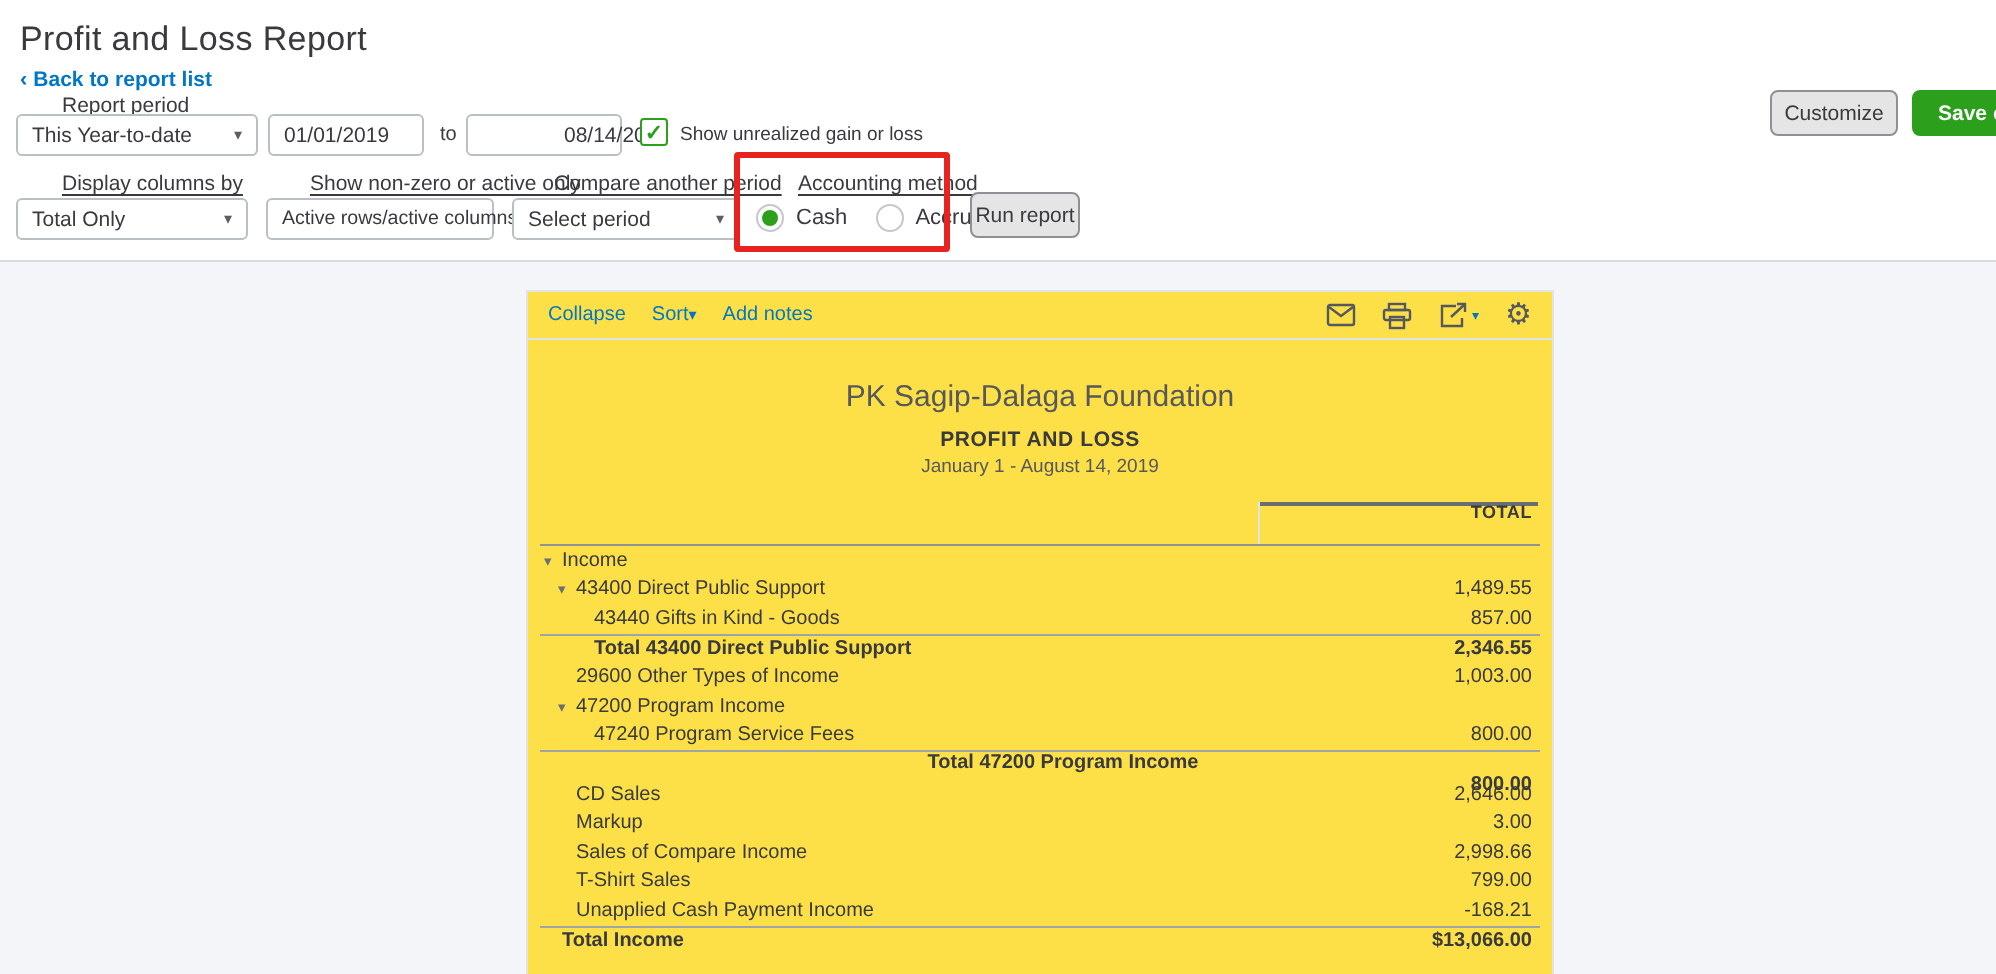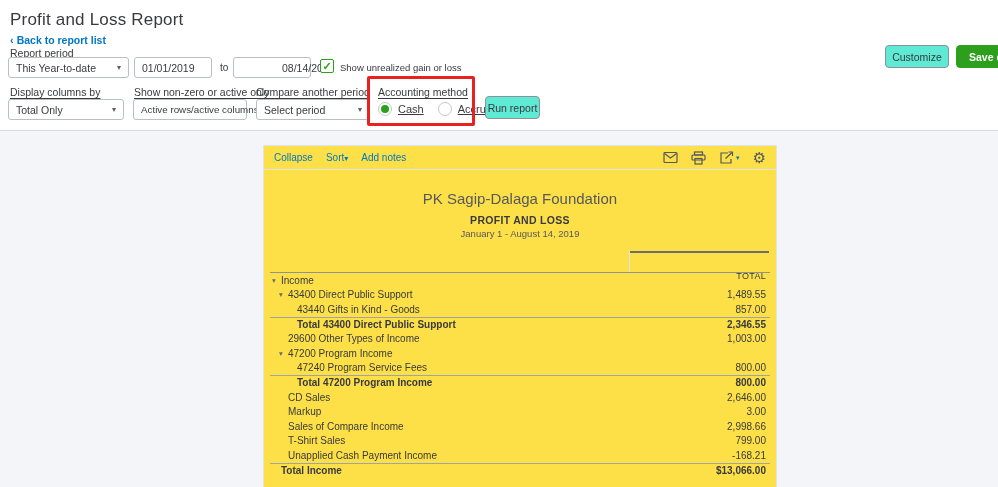--- a/index.html
+++ b/index.html
@@ -20,48 +20,48 @@
     position:relative;
   }
   
   .header{
     position:absolute;left:0;top:0;width:998px;height:131px;
     background:#fff;border-bottom:1px solid #d8dbe0;
   }
   .page-title{position:absolute;left:10px;top:10px;font-size:17px;font-weight:400;color:var(--text-dark);letter-spacing:.2px;}
   .back-link{position:absolute;left:10px;top:34px;font-size:10.5px;color:var(--link-blue);font-weight:700;cursor:pointer;}
   .back-link .chev{font-size:11px;margin-right:3px;}
-  .ulabel{font-size:10.5px;color:var(--text-dark);text-decoration:underline;text-underline-offset:2px;}
+  .ulabel{font-size:10.5px;color:var(--text-dark);text-decoration:underline;text-underline-offset:2px;margin-left:21px;}
   .report-period-label{position:absolute;left:10px;top:47px;}
   .fake-select,.fake-input{
     position:absolute;height:21px;background:#fff;border:1px solid var(--border-gray);
     border-radius:3px;font-size:10.5px;color:var(--text-dark);
     display:flex;align-items:center;padding:0 7px;cursor:pointer;white-space:nowrap;
   }
   .fake-select .scaret{margin-left:auto;font-size:8px;color:#5c5e63;padding-left:5px;}
   .to-label{position:absolute;font-size:10px;color:var(--text-dark);}
   .checkbox{
     position:absolute;width:14px;height:14px;border:1.5px solid var(--accent-green);
     border-radius:2px;background:#fff;display:flex;align-items:center;justify-content:center;
     color:var(--accent-green);font-size:11px;font-weight:700;cursor:pointer;
   }
   .cb-label{position:absolute;font-size:9.5px;color:var(--text-dark);}
-  .radio-group{position:absolute;left:378px;top:102px;display:flex;align-items:center;gap:14px;font-size:11px;text-decoration:underline;}
+  .radio-group{position:absolute;left:378px;top:102px;display:flex;align-items:center;gap:14px;font-size:11px;}
   .radio{display:flex;align-items:center;gap:6px;cursor:pointer;}
   .rdot{width:14px;height:14px;border-radius:50%;border:1px solid #c4c7cc;background:#fff;display:flex;align-items:center;justify-content:center;}
   .rdot.checked::after{content:"";width:8px;height:8px;border-radius:50%;background:var(--accent-green);}
   .red-box{
     position:absolute;left:367px;top:76px;width:108px;height:50px;
     border:3px solid var(--highlight-red);border-radius:2px;pointer-events:none;
   }
   .btn{
     position:absolute;height:23px;border-radius:4px;font-size:10.5px;
     display:flex;align-items:center;justify-content:center;cursor:pointer;white-space:nowrap;
   }
-  .btn-outline{background:#5eead4;border:1px solid #8d9096;color:var(--text-dark);}
+  .btn-outline{background:#e5e5e5;border:1px solid #8d9096;color:var(--text-dark);}
   .btn-green{background:var(--accent-green);border:1px solid var(--accent-green);color:#fff;font-weight:700;}
   
   .card{
     position:absolute;left:263px;top:145px;width:514px;height:342px;
     background:#fde047;border:1px solid #e0e3e8;border-bottom:none;
   }
   .card-toolbar{
     height:24px;border-bottom:1px solid #e0e3e8;display:flex;align-items:center;
     padding:0 10px;gap:13px;font-size:10px;color:var(--link-blue);
   }
@@ -71,21 +71,21 @@
   .ticon{cursor:pointer;display:flex;align-items:center;}
   .ticon svg{display:block;}
   .gear-glyph{font-size:15px;line-height:1;}
   .exp-caret{font-size:7px;color:var(--link-blue);margin-left:2px;}
   .rep-company{margin-top:20px;text-align:center;font-size:15px;color:#57585c;}
   .rep-title{margin-top:7px;text-align:center;font-size:10.5px;font-weight:700;color:var(--text-dark);letter-spacing:.3px;}
   .rep-dates{margin-top:2px;text-align:center;font-size:9.5px;color:#57585c;}
   .thead{position:relative;height:22px;margin-top:12px;}
   .col-topline{position:absolute;left:365px;right:7px;top:0;border-top:2px solid #6a6d71;}
   .col-header{
-    position:absolute;right:10px;top:20px;font-size:9px;font-weight:400;letter-spacing:.3px;color:var(--text-dark);text-align:center;
+    position:absolute;right:10px;top:0;font-size:9px;font-weight:700;letter-spacing:.3px;color:var(--text-dark);text-align:center;
   }
   .col-vline{position:absolute;left:365px;top:0;bottom:0;border-left:1px solid #e0e3e8;}
   .thead-bottom{position:absolute;left:6px;right:6px;bottom:0;border-bottom:1px solid #8f9296;}
   .tbody{font-size:10px;}
   .trow{
     height:14.6px;display:flex;align-items:center;margin:0 6px;padding-right:4px;
   }
   .trow.btop{border-top:1px solid var(--line-gray);}
   .trow.bold{font-weight:700;}
   .caret{width:9px;font-size:7.5px;color:#6b6e72;cursor:pointer;}
@@ -219,21 +219,21 @@
       </div>
       <div class="trow" style="padding-left: 9px;">
         <span class="caret">▾</span>
         <span class="rlabel">47200 Program Income</span>
         <span class="rvalue"></span>
       </div>
       <div class="trow" style="padding-left: 27px;">
         <span class="rlabel">47240 Program Service Fees</span>
         <span class="rvalue">800.00</span>
       </div>
-      <div class="trow bold btop" style="padding-left: 27px;">
+      <div class="trow bold btop" style="padding-left: 27px; flex-direction: column;">
         <span class="rlabel">Total 47200 Program Income</span>
         <span class="rvalue">800.00</span>
       </div>
       <div class="trow" style="padding-left: 18px;">
         <span class="rlabel">CD Sales</span>
         <span class="rvalue">2,646.00</span>
       </div>
       <div class="trow" style="padding-left: 18px; gap: 36px;">
         <span class="rlabel">Markup</span>
         <span class="rvalue">3.00</span>

